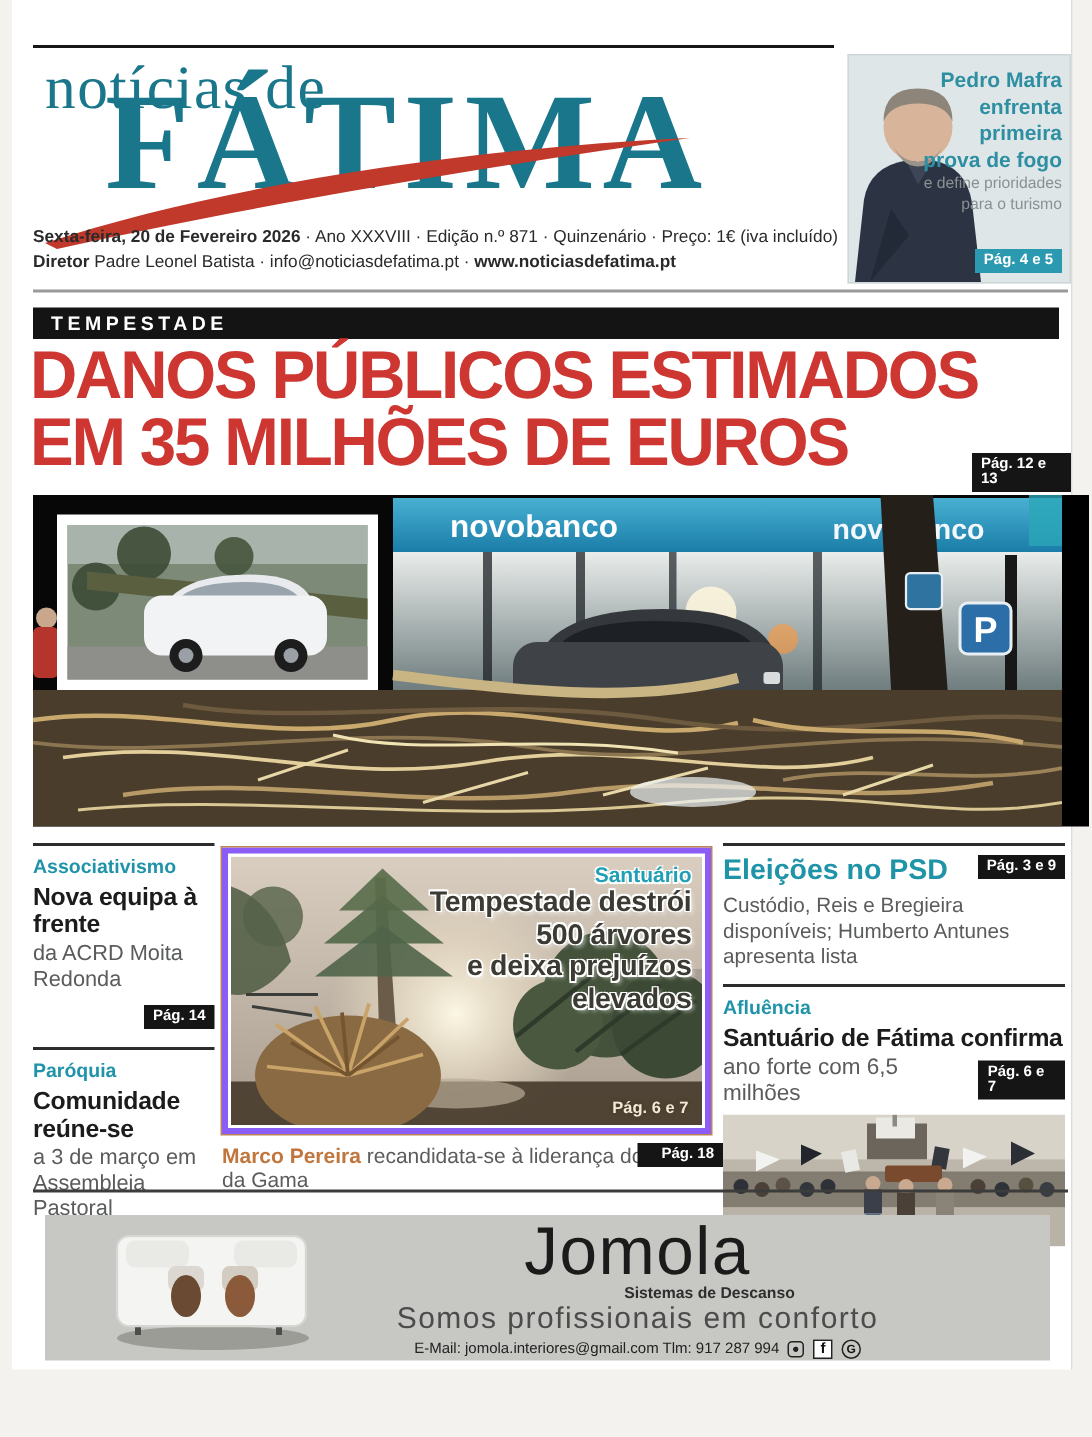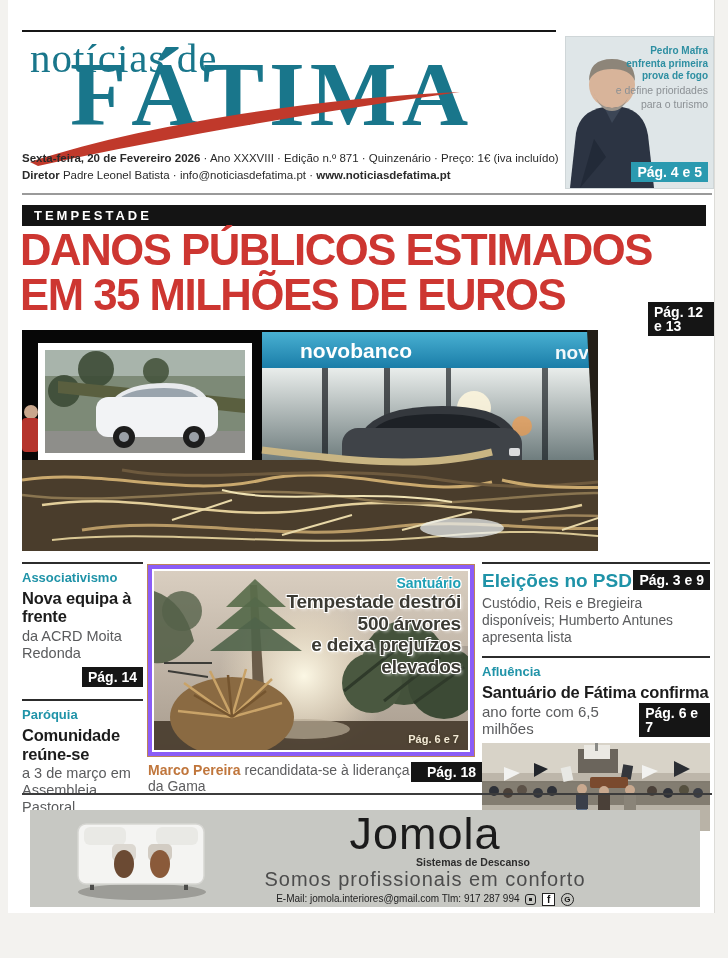--- a/index.html
+++ b/index.html
@@ -13,51 +13,51 @@
   .logo-large{position:absolute;left:62px;top:48px;font-family:"Liberation Serif",serif;font-weight:700;font-size:92px;color:#19768b;letter-spacing:5px;line-height:1;}
   .swoosh{position:absolute;left:14px;top:88px;width:445px;height:78px;}
   .dateline{position:absolute;left:14px;top:150px;width:560px;font-size:11.5px;color:#2a2a2a;line-height:1.45;}
   .dateline b{font-weight:700;}
   .mast-rule{position:absolute;left:14px;top:193px;width:690px;height:2px;background:#9a9a9a;}
 
   
   .promo{position:absolute;left:557px;top:36px;width:147px;height:151px;background:#dfe6e8;overflow:hidden;border:1px solid #cfd6d8;}
   .promo-art{position:absolute;left:-6px;bottom:0;}
   .promo-text{position:absolute;right:5px;top:8px;width:100px;text-align:right;}
-  .promo-title{font-size:10px;font-weight:700;color:#2e8fa2;line-height:1.25;}
+  .promo-title{font-size:14px;font-weight:700;color:#2e8fa2;line-height:1.25;}
   .promo-sub{font-size:10.5px;color:#8b9094;line-height:1.25;margin-top:1px;}
-  .badge{display:inline-block;background:#151515;color:#fff;font-size:14px;font-weight:700;line-height:1;padding:3px 6px;}
+  .badge{display:inline-block;background:#151515;color:#fff;font-size:10px;font-weight:700;line-height:1;padding:3px 6px;}
   .badge-teal{background:#2b9ab0;}
   .promo-badge{position:absolute;right:5px;bottom:6px;}
 
   
   .kicker-bar{position:absolute;left:14px;top:205px;width:684px;height:21px;background:#141414;color:#fff;
     font-size:13px;font-weight:700;letter-spacing:3px;line-height:21px;padding-left:12px;box-sizing:border-box;}
   .headline{position:absolute;left:12px;top:227px;width:690px;color:#cd3631;font-weight:800;font-size:45px;
     line-height:1.0;letter-spacing:-1.5px;transform:scaleX(.97);transform-origin:left top;}
   .headline-badge{position:absolute;left:640px;top:302px;}
 
   
-  .main-photo{position:absolute;left:14px;top:330px;width:576px;height:221px;overflow:hidden;background:#000;}
+  .main-photo{position:absolute;left:14px;top:330px;width:704px;height:221px;overflow:hidden;background:#000;}
   .svg-block{display:block;}
 
   
   .col-left{position:absolute;left:14px;top:562px;width:121px;}
   .col-right{position:absolute;left:474px;top:562px;width:228px;}
   .story{border-top:2px solid #2c2c2c;padding-top:6px;}
   .story + .story{margin-top:12px;}
   .kicker{font-size:13px;font-weight:700;color:#1f93a8;margin-bottom:4px;}
   .story-title{font-size:16.5px;font-weight:700;color:#1c1c1c;line-height:1.12;letter-spacing:-.2px;}
   .story-sub{font-size:14.5px;color:#5a5b5d;line-height:1.18;margin-top:2px;}
   .story-badge-row{text-align:right;margin-top:5px;}
   .psd-row{display:flex;justify-content:space-between;align-items:flex-start;}
   .psd-kicker{font-size:19px;font-weight:700;color:#1f93a8;}
   .psd-text{font-size:13.8px;color:#5a5b5d;line-height:1.22;margin-top:4px;}
   .afl-title{font-size:16.5px;font-weight:700;color:#1c1c1c;letter-spacing:-.2px;margin-top:3px;}
-  .afl-row{display:flex;justify-content:space-between;align-items:flex-start;margin-top:1px;}
+  .afl-row{display:flex;justify-content:space-between;align-items:center;margin-top:1px;}
   .afl-sub{font-size:15px;color:#5a5b5d;}
   .right-photo{margin-top:6px;width:228px;height:88px;overflow:hidden;}
 
   
   .center-photo{position:absolute;left:140px;top:565px;width:326px;height:191px;box-sizing:border-box;
     background:#fff;border:4px solid #8b5cf6;outline:1px solid #bd8457;padding:2px;}
   .center-inner{position:relative;width:100%;height:100%;overflow:hidden;}
   .center-overlay{position:absolute;right:7px;top:4px;text-align:right;}
   .center-kicker{font-size:14px;font-weight:700;color:#1fa0b5;
     text-shadow:-1px -1px 0 #fff,1px -1px 0 #fff,-1px 1px 0 #fff,1px 1px 0 #fff;}

